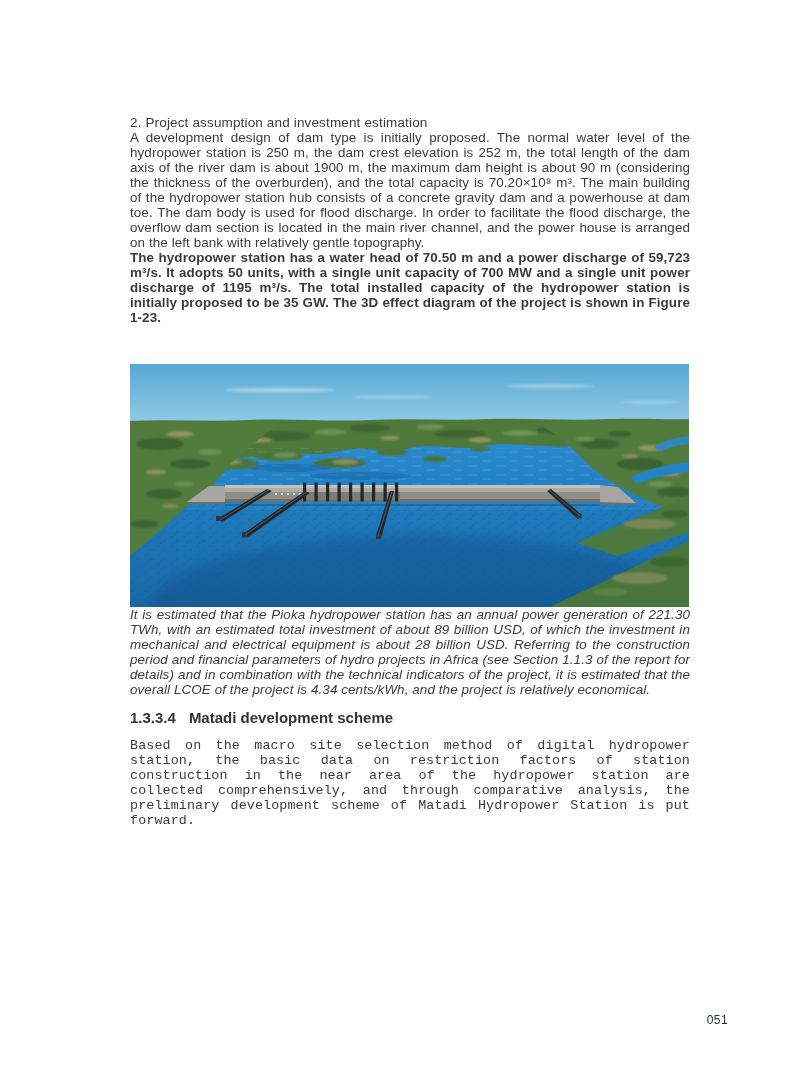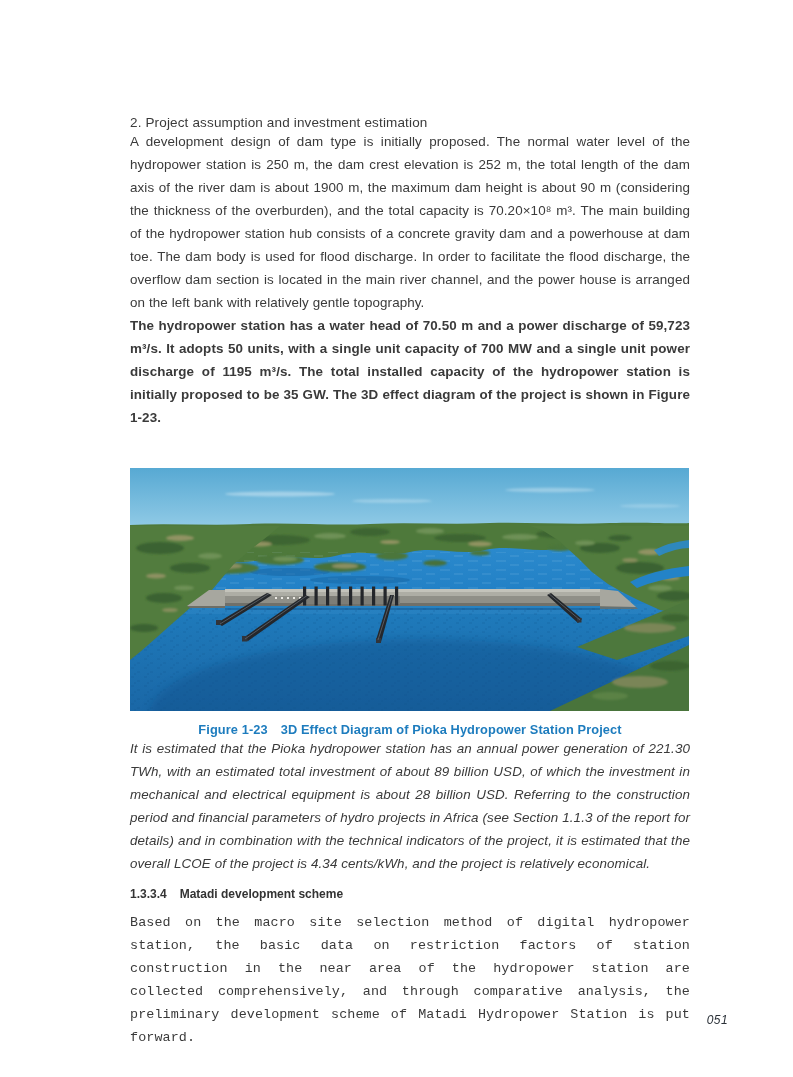--- a/index.html
+++ b/index.html
@@ -21,54 +21,53 @@
   .section-heading {
     margin: 115px 0 0 0;
     font-size: 13.5px;
     font-weight: 400;
     color: #3a3a3a;
     letter-spacing: 0.15px;
   }
   p.body-para {
     margin: 0;
     font-size: 13.4px;
-    line-height: 23px;
+    line-height: 15px;
     text-align: justify;
     color: #3a3a3a;
     letter-spacing: 0.1px;
   }
   .p1 { margin-top: 20px; }
   .p2 { margin-top: 14px; font-weight: bold; }
   .figure { margin-top: 39px; }
   .figure-image { display:block; width: 559px; height: 243px; }
   .figure-caption {
     margin-top: 11px;
     text-align: center;
     font-size: 12.8px;
     font-weight: bold;
     letter-spacing: 0.1px;
   }
   .caption-label { margin-right: 13px; }
   .p3 { margin-top: 35px; font-style: italic; }
   .subsection-heading {
     margin-top: 12px;
-    font-size: 12px;
+    font-size: 15px;
     font-weight: bold;
     color: #333333;
   }
   .subsection-number { margin-right: 13px; }
   .p4 { margin-top: 19px; font-family: Liberation Mono, monospace; }
   .page-number {
     position: absolute;
     right: 38px;
     bottom: 50px;
     font-size: 12px;
     color: #2b3138;
     letter-spacing: 0.4px;
-    font-style: italic;
   }
 </style>
 </head>
 <body>
 
 <div class="page">
   <div class="content">
 
     <h1 class="section-heading">2. Project assumption and investment estimation</h1>
 
@@ -241,23 +240,20 @@
           <rect x="447" y="150" width="4.5" height="4.5" fill="#31343a"></rect>
         </g>
         <g stroke="#5c6065" stroke-width="0.9" fill="none">
           <line x1="139" y1="125.6" x2="90" y2="156"></line>
           <line x1="177" y1="127.6" x2="115" y2="171"></line>
           <line x1="262" y1="127.4" x2="248" y2="172"></line>
           <line x1="419" y1="125.8" x2="450" y2="152"></line>
         </g>
       </svg>
 
-      <figcaption class="figure-caption">
-        <span class="caption-label" style="color: rgb(29, 124, 190);">Figure 1-23</span><span style="color: rgb(29, 124, 190);">3D Effect Diagram of Pioka Hydropower Station Project</span>
-      </figcaption>
     </figure>
 
     <p class="body-para p3">It is estimated that the Pioka hydropower station has an annual power generation of 221.30 TWh, with an estimated total investment of about 89 billion USD, of which the investment in mechanical and electrical equipment is about 28 billion USD. Referring to the construction period and financial parameters of hydro projects in Africa (see Section 1.1.3 of the report for details) and in combination with the technical indicators of the project, it is estimated that the overall LCOE of the project is 4.34 cents/kWh, and the project is relatively economical.</p>
 
     <h2 class="subsection-heading">
       <span class="subsection-number">1.3.3.4</span><span>Matadi development scheme</span>
     </h2>
 
     <p class="body-para p4">Based on the macro site selection method of digital hydropower station, the basic data on restriction factors of station construction in the near area of the hydropower station are collected comprehensively, and through comparative analysis, the preliminary development scheme of Matadi Hydropower Station is put forward.</p>
 

